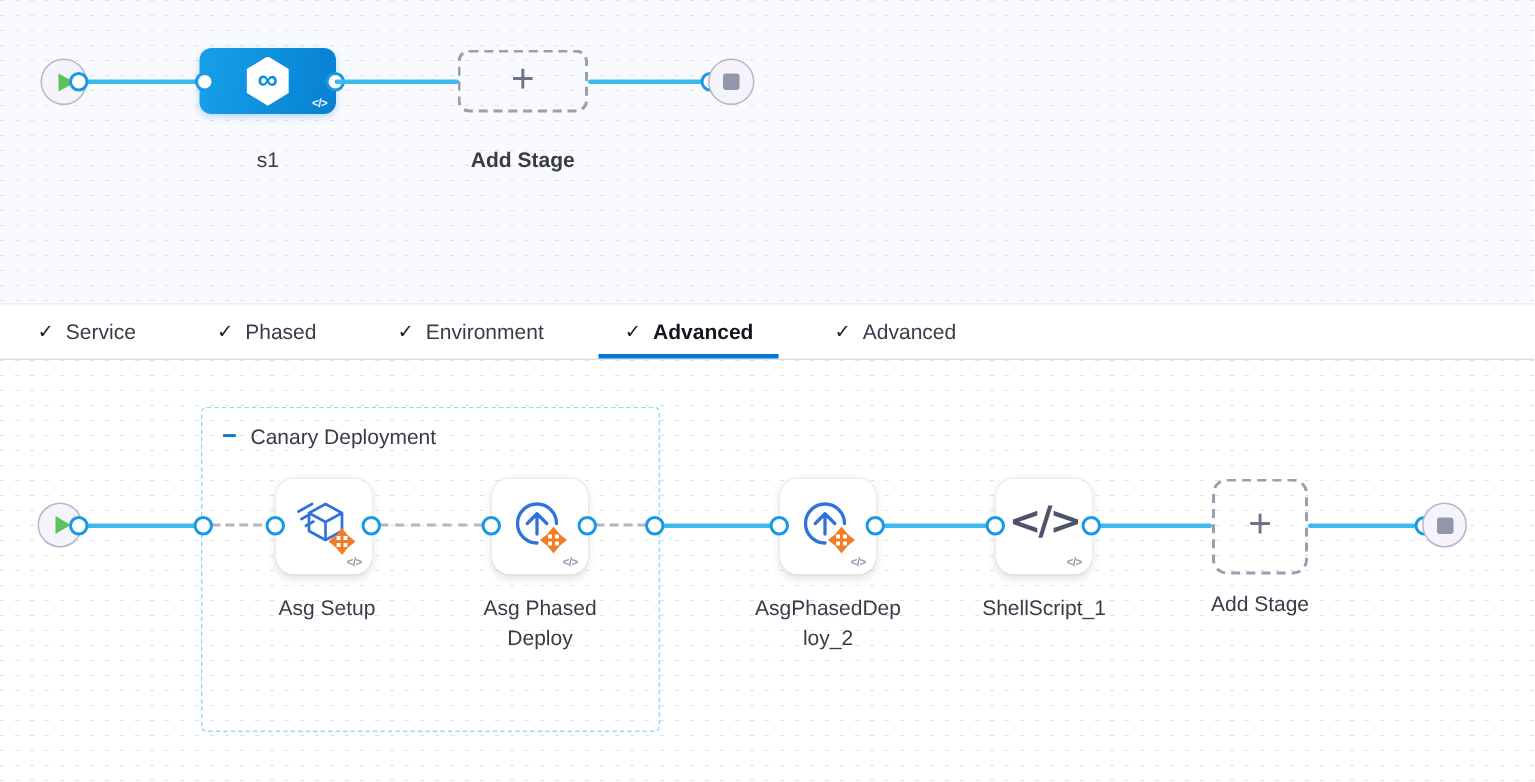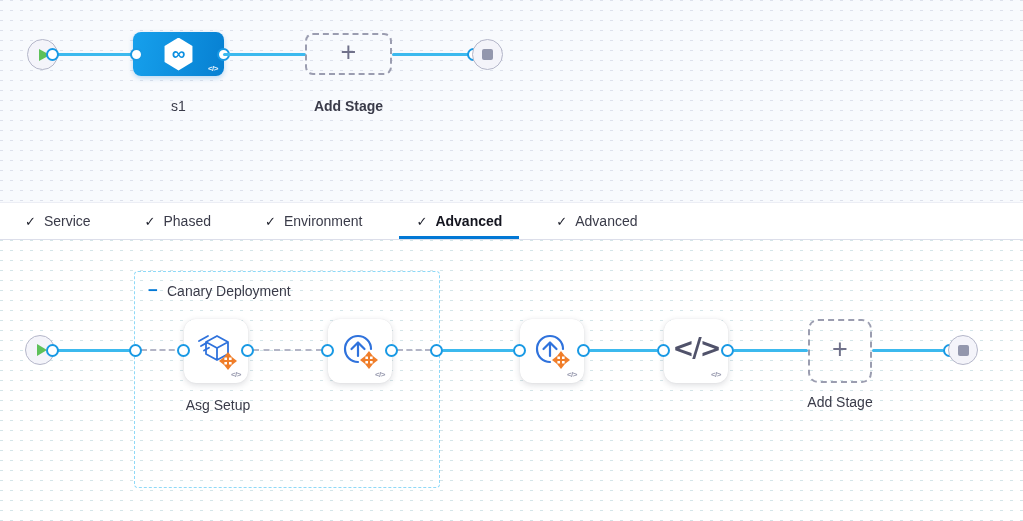--- a/index.html
+++ b/index.html
@@ -264,14 +264,17 @@
   <div class="port" style="left:577px; top:104px;"></div>
   <div class="port" style="left:657px; top:104px;"></div>
   <div class="port" style="left:721px; top:104px;"></div>
   <div class="port" style="left:943px; top:104px;"></div>
 
   <div class="node-circle" style="left:948px; top:95px; width:30px; height:30px;">
     <div class="stop-square"></div>
   </div>
 
   <div class="node-label" style="left:168px; top:155px; width:100px;">Asg Setup</div>
+  <div class="node-label" style="left:310px; top:155px; width:100px;">Asg Phased Deploy</div>
+  <div class="node-label wrap-break" style="left:503px; top:155px; width:98px;">AsgPhasedDeploy_2</div>
+  <div class="node-label" style="left:636px; top:155px; width:120px;">ShellScript_1</div>
   <div class="node-label" style="left:790px; top:152px; width:100px;">Add Stage</div>
 </div>
 
 </body></html>

